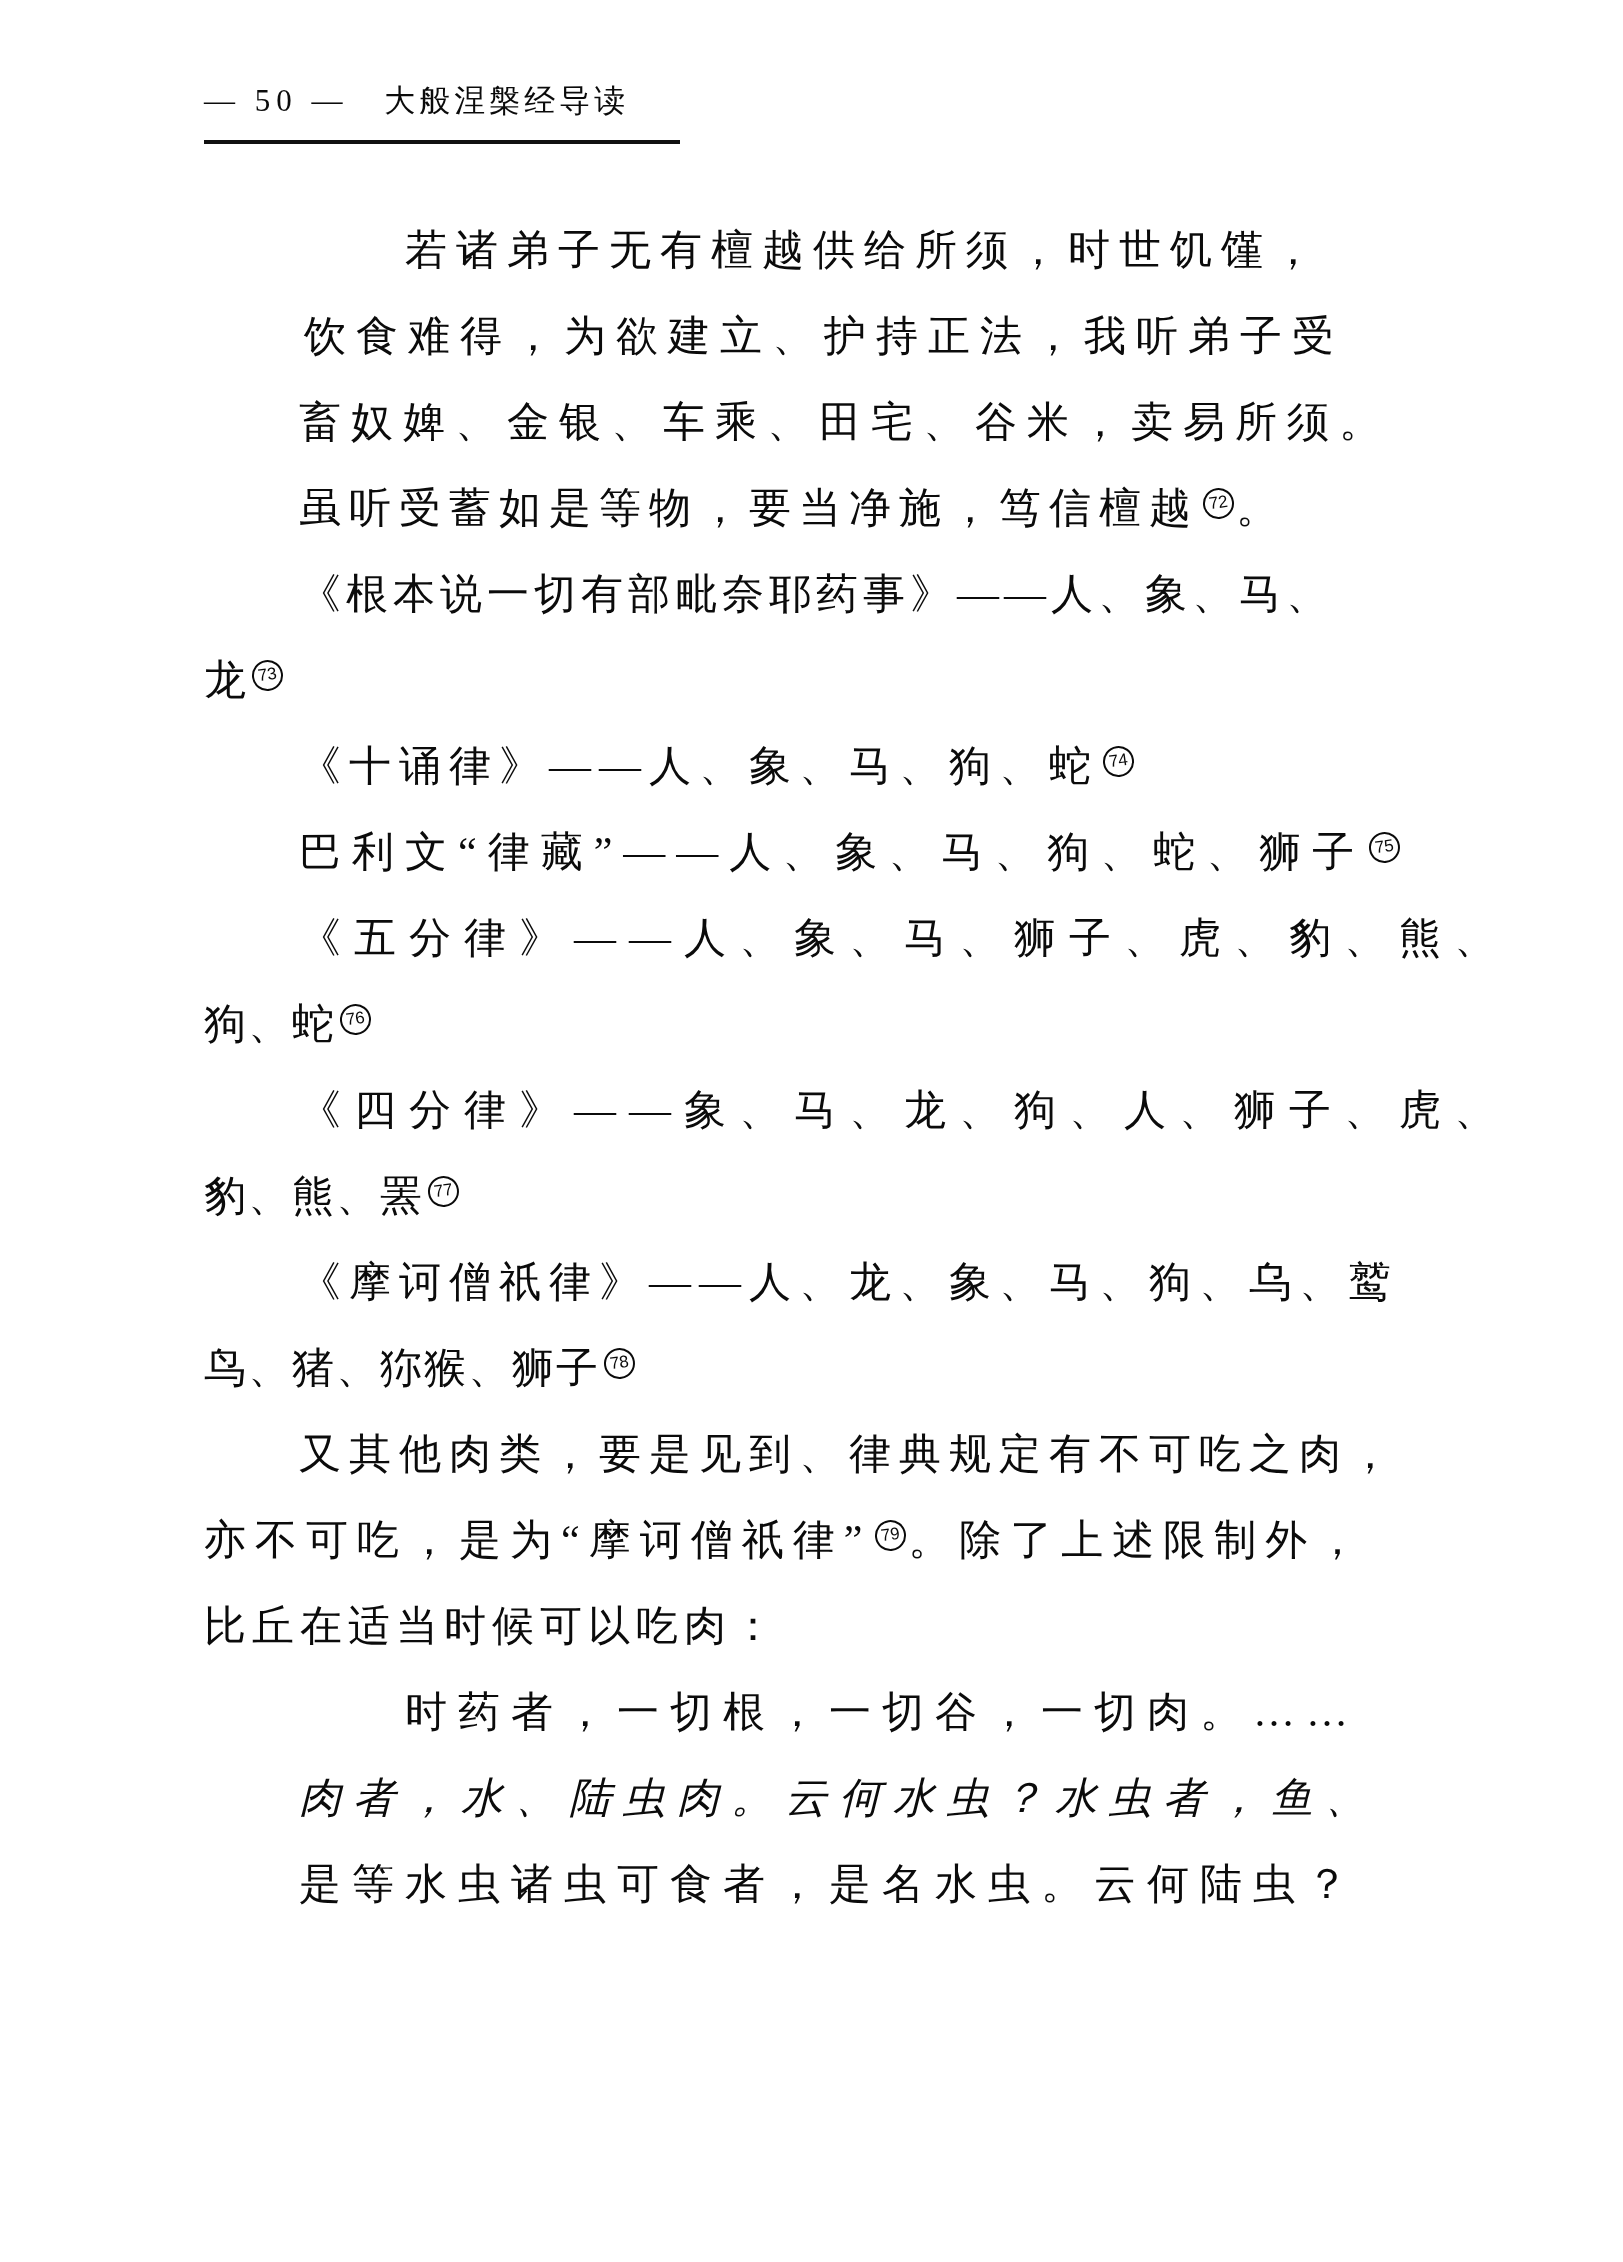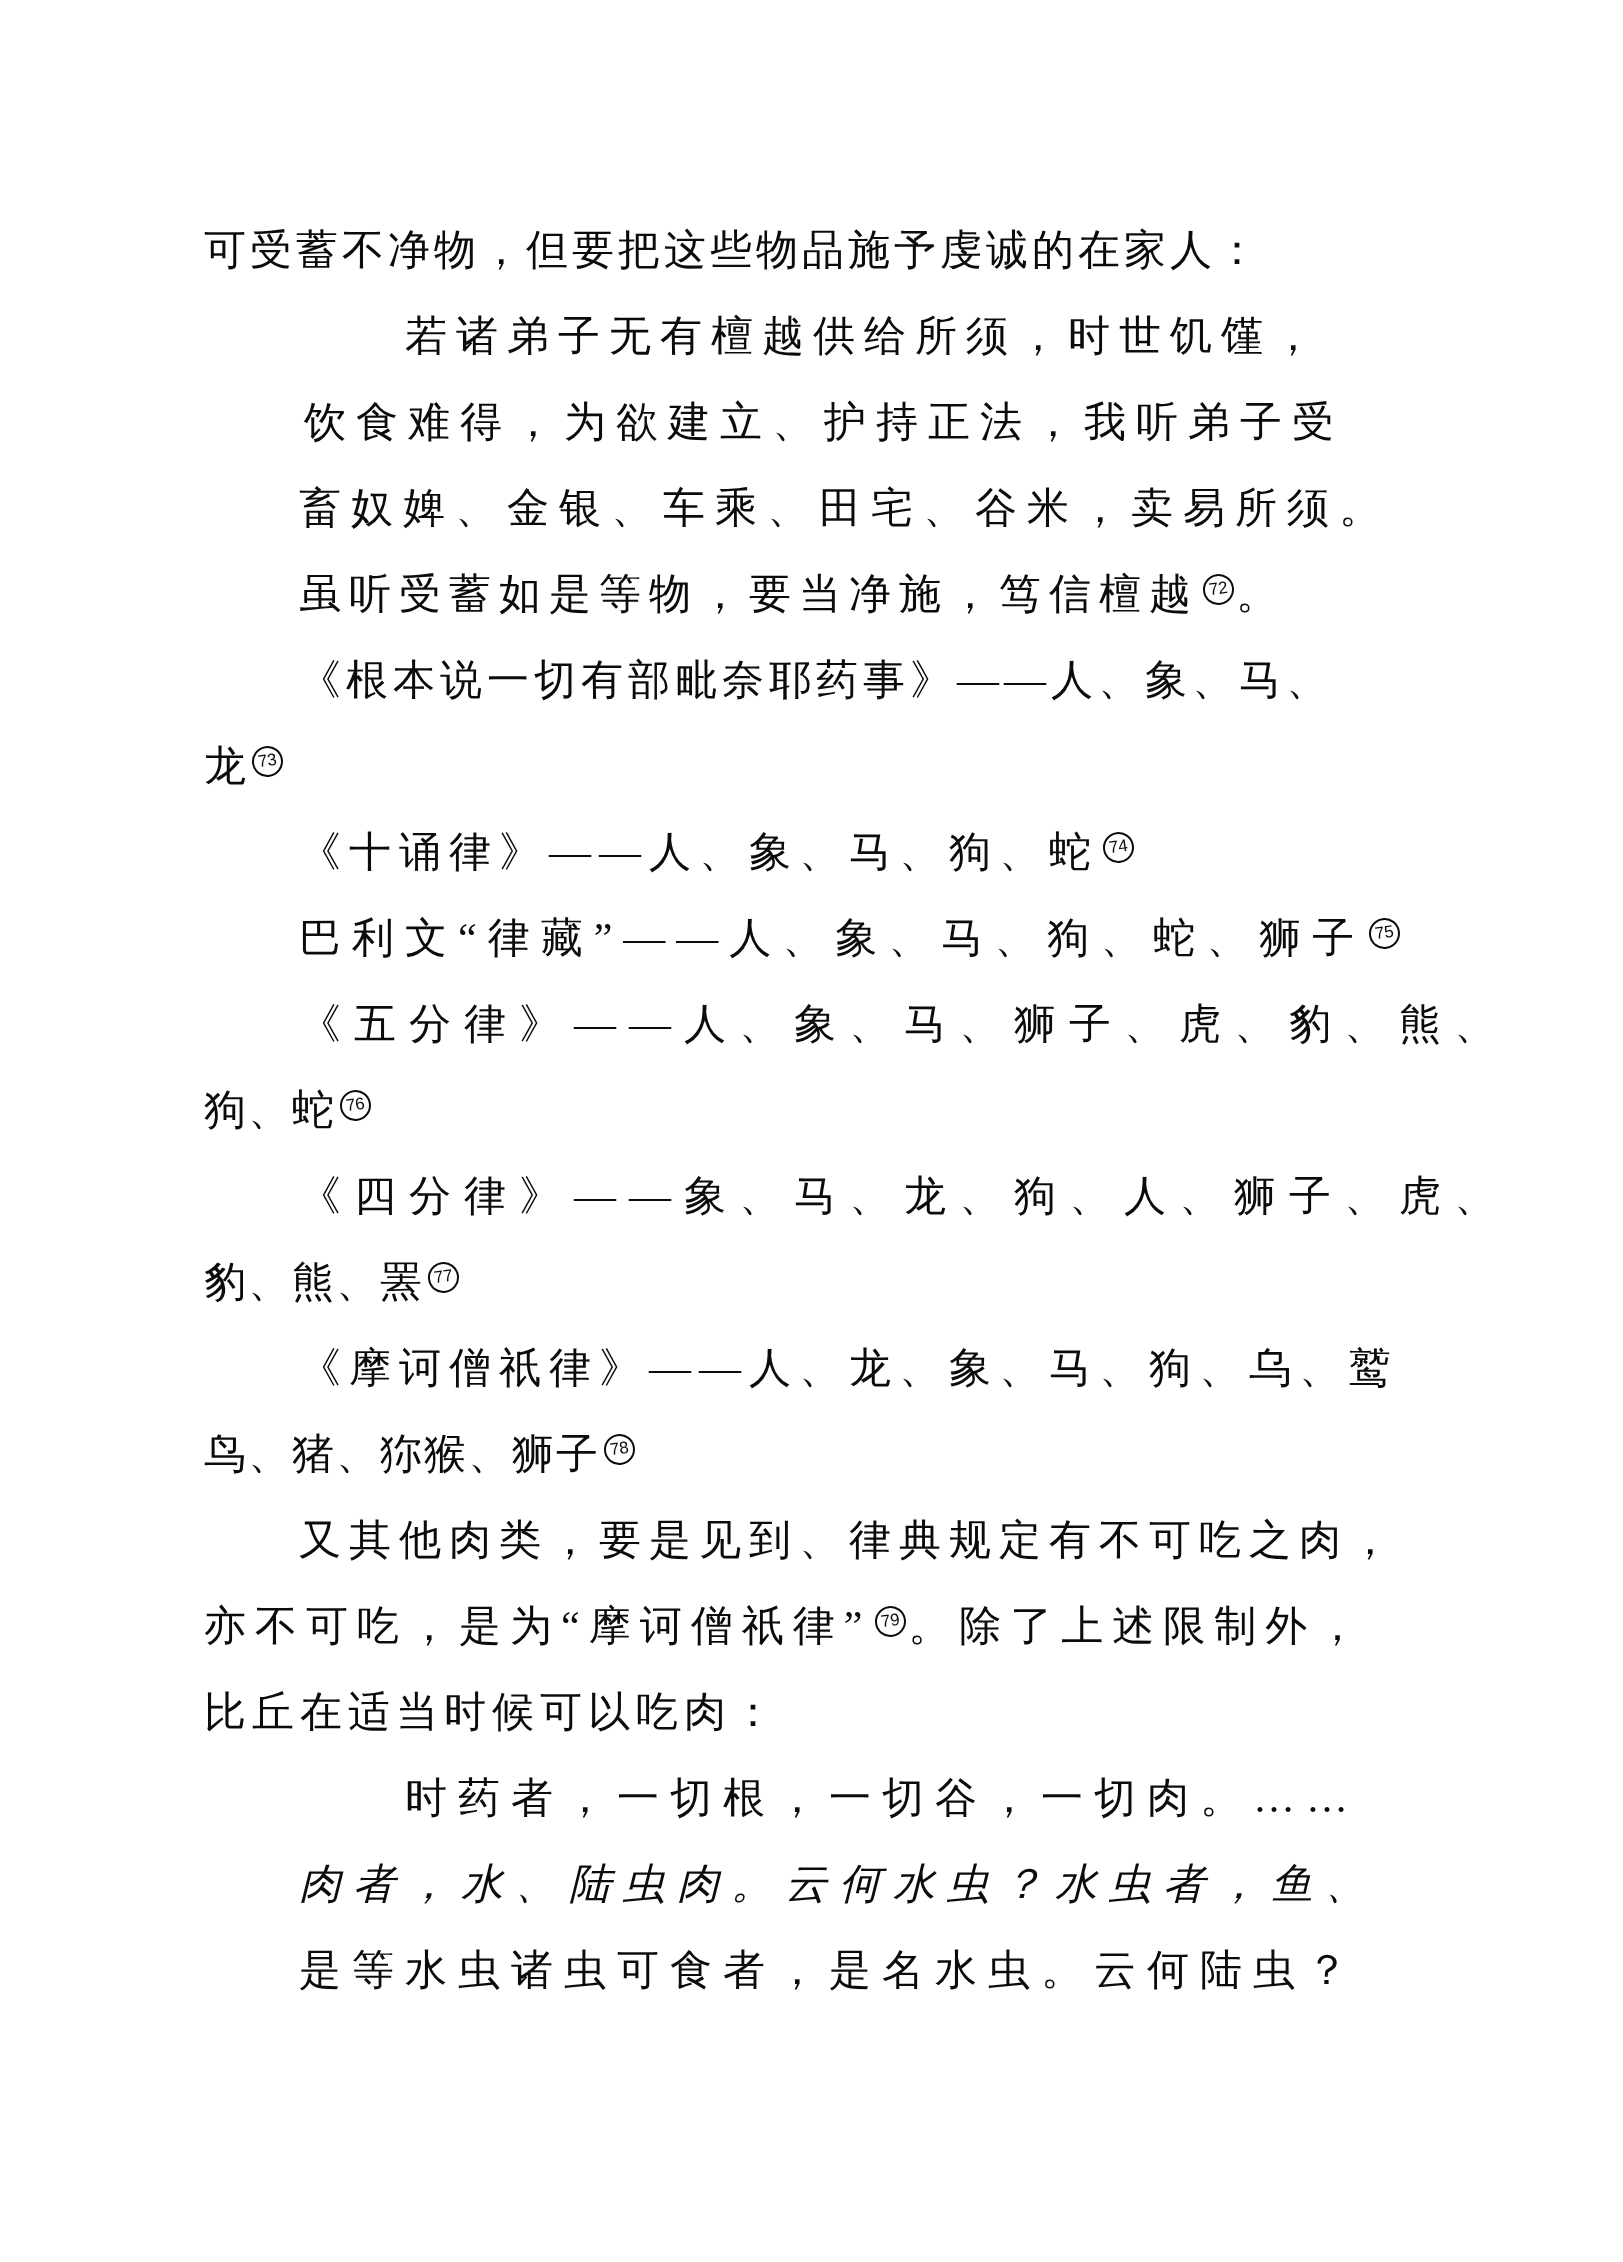--- a/index.html
+++ b/index.html
@@ -49,23 +49,26 @@
     vertical-align:14px;
     margin:0 2px 0 4px;
     transform:rotate(-8deg);
   }
 </style>
 </head>
 <body>
 
 <div class="page">
 
+  <div class="header">
+    <span class="pgnum">— 50 —</span>
+    <span class="title">大般涅槃经导读</span>
+  </div>
 
   <div class="content">
-      <div class="line" style="padding-left: 0px; letter-spacing: 4px;"><span>可受蓄不净物，但要把这些物品施予虔诚的在家人：</span></div>
       <div class="line quote" style="padding-left: 201px; letter-spacing: 9px;"><span>若诸弟子无有檀越供给所须，时世饥馑，</span></div>
       <div class="line quote" style="padding-left: 100px; letter-spacing: 10px;"><span>饮食难得，为欲建立、护持正法，我听弟子受</span></div>
       <div class="line quote" style="padding-left: 95px; letter-spacing: 10px;"><span>畜奴婢、金银、车乘、田宅、谷米，卖易所须。</span></div>
       <div class="line quote" style="padding-left: 95px; letter-spacing: 8px;"><span>虽听受蓄如是等物，要当净施，笃信檀越</span><span class="fn">72</span><span>。</span></div>
       <div class="line" style="padding-left: 95px; letter-spacing: 5px;"><span>《根本说一切有部毗奈耶药事》——人、象、马、</span></div>
       <div class="line" style="padding-left: 0px; letter-spacing: 2px;"><span>龙</span><span class="fn">73</span></div>
       <div class="line" style="padding-left: 95px; letter-spacing: 8px;"><span>《十诵律》——人、象、马、狗、蛇</span><span class="fn">74</span></div>
       <div class="line" style="padding-left: 95px; letter-spacing: 11px;"><span>巴利文“律藏”——人、象、马、狗、蛇、狮子</span><span class="fn">75</span></div>
       <div class="line" style="padding-left: 95px; letter-spacing: 13px;"><span>《五分律》——人、象、马、狮子、虎、豹、熊、</span></div>
       <div class="line" style="padding-left: 0px; letter-spacing: 2px;"><span>狗、蛇</span><span class="fn">76</span></div>

